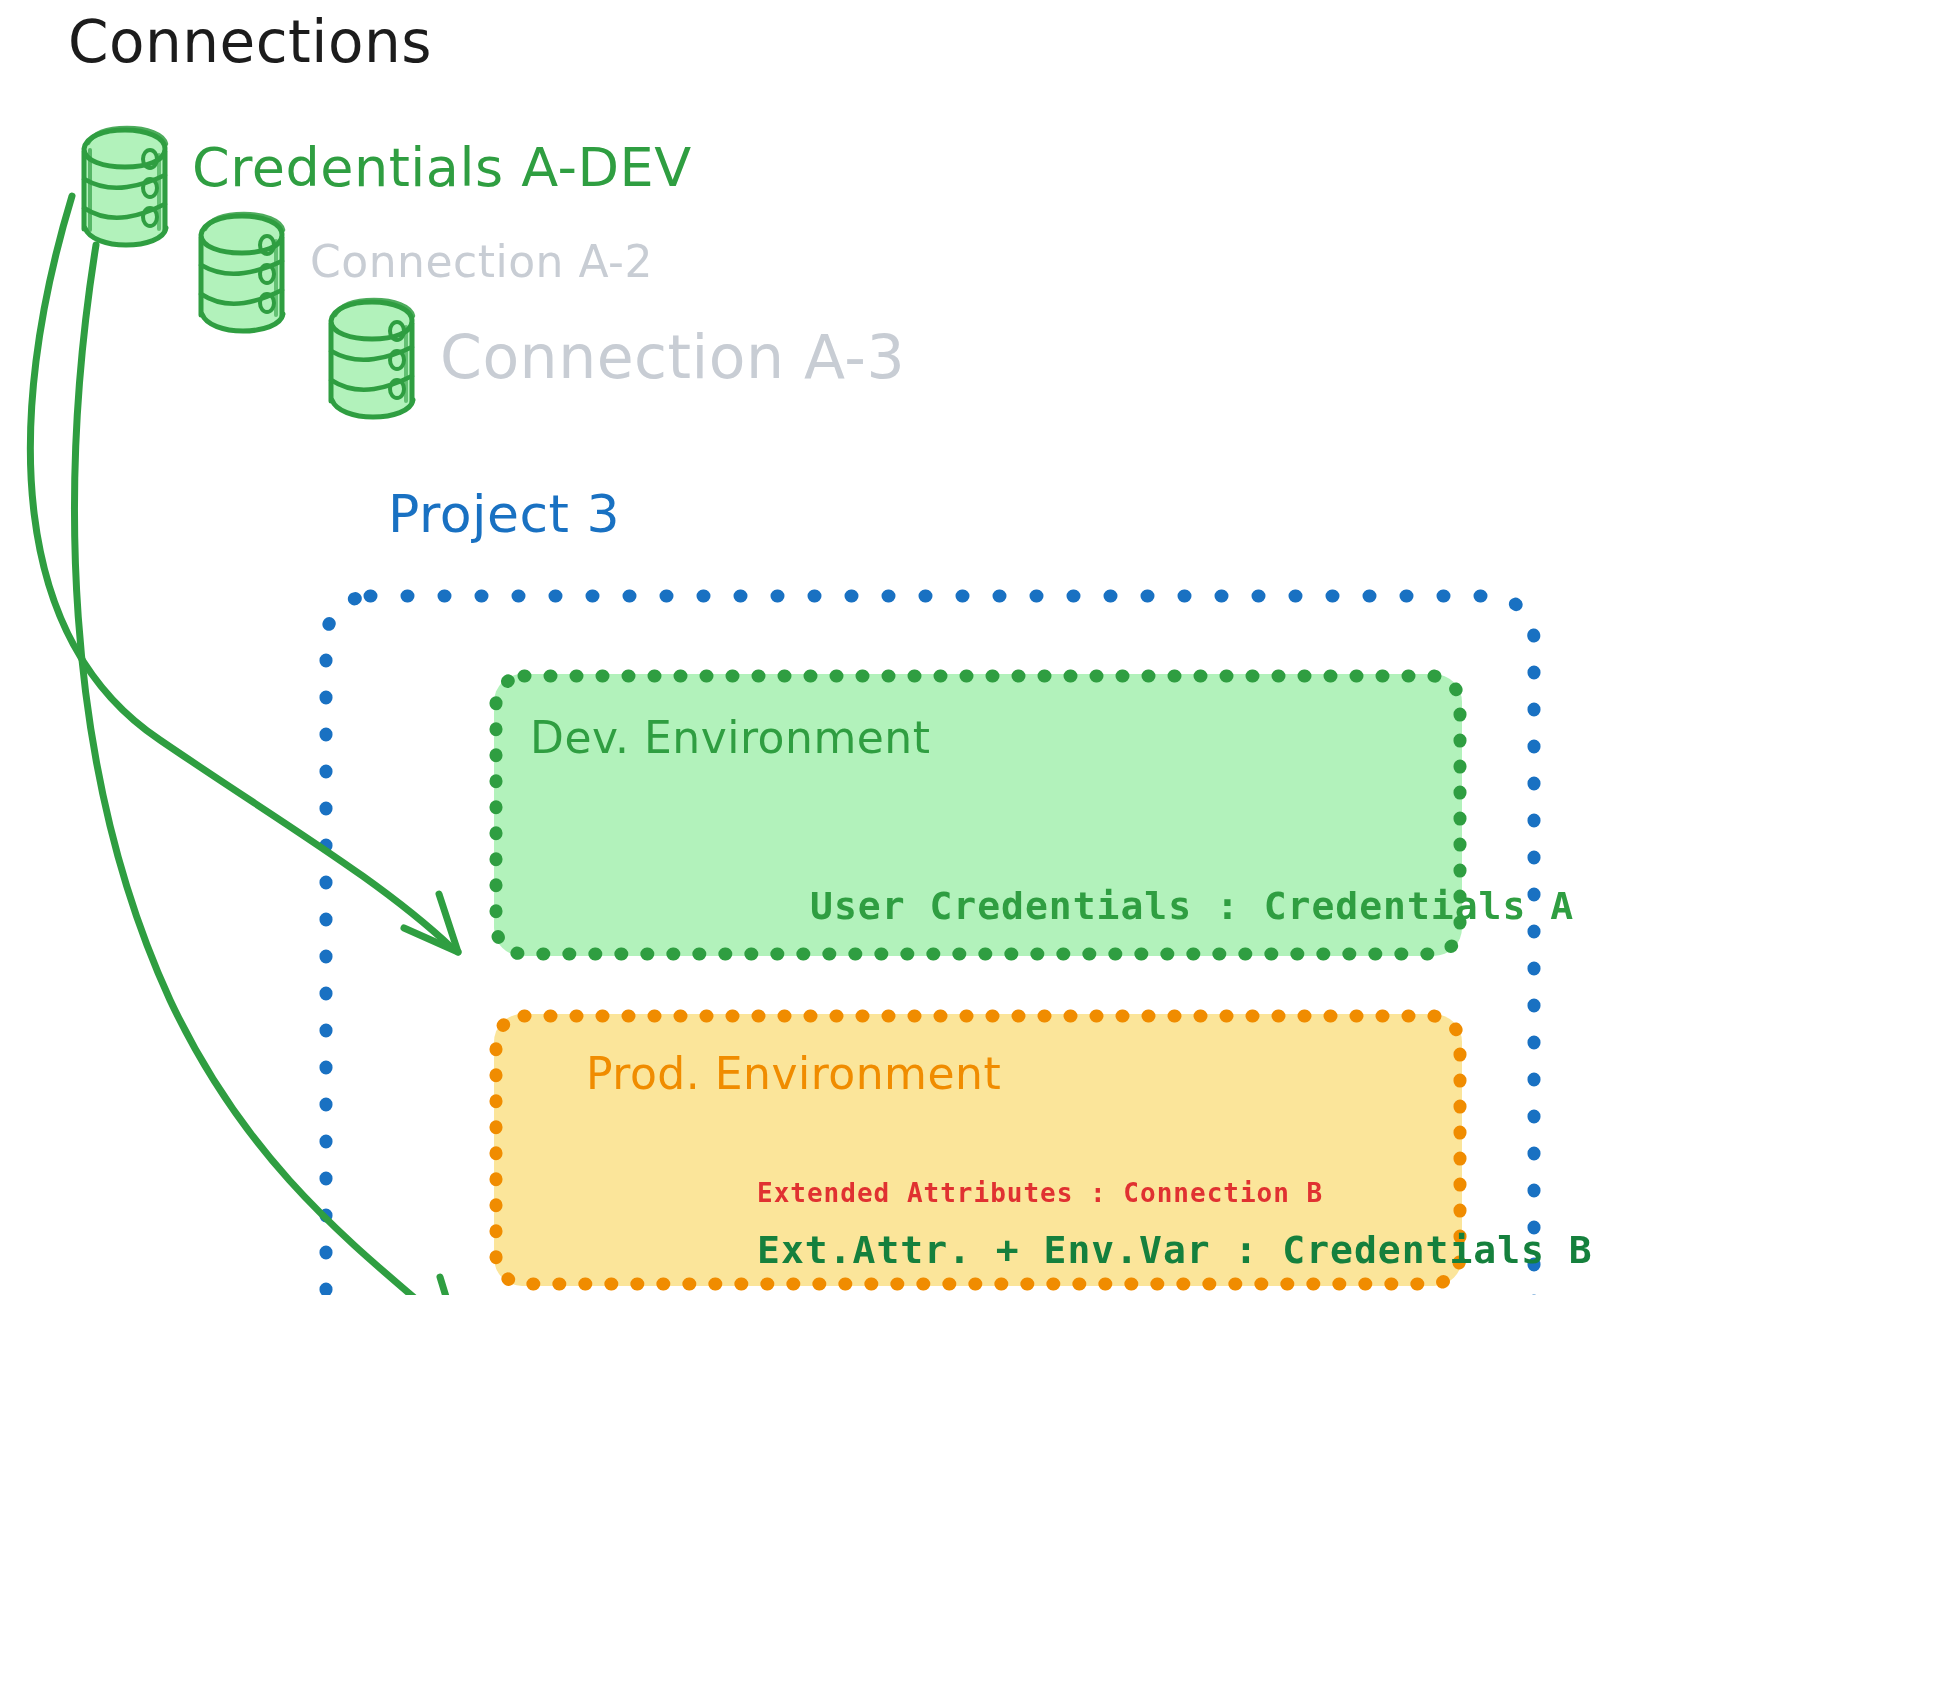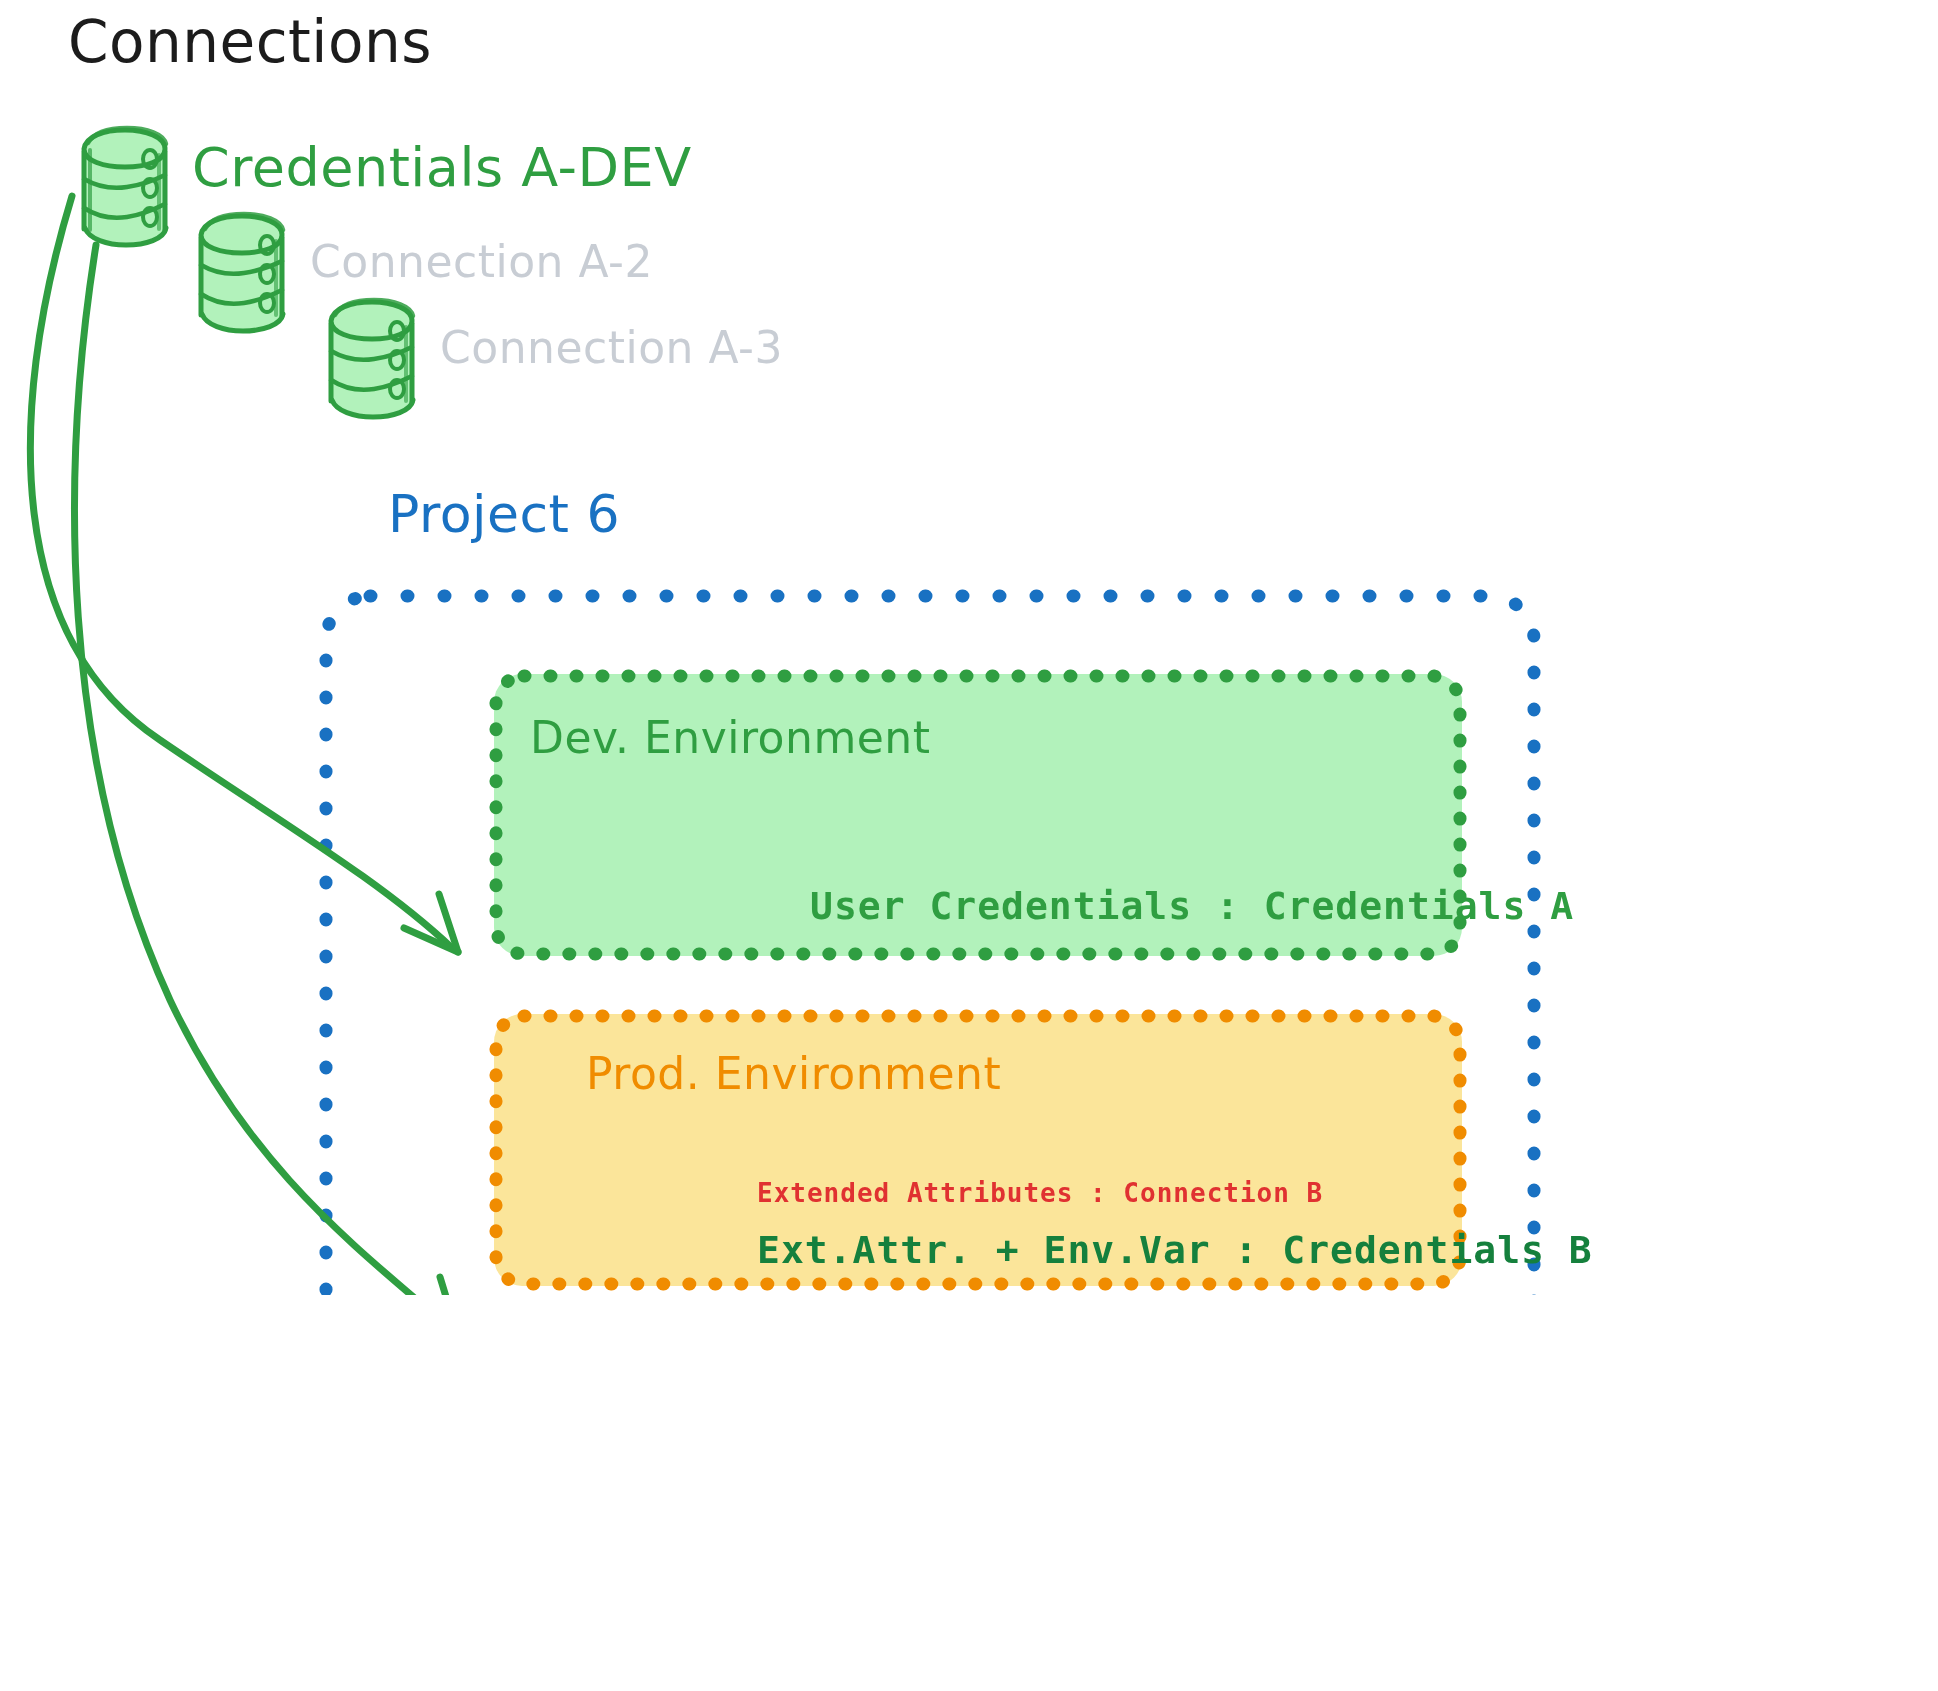--- a/index.html
+++ b/index.html
@@ -55,21 +55,21 @@
   }
   #label-conn-a-2 {
     left: 310px;
     top: 236px;
     font-size: 44px;
     color: #c8cdd4;
   }
   #label-conn-a-3 {
     left: 440px;
     top: 322px;
-    font-size: 44px;
+    font-size: 60px;
     color: #c8cdd4;
   }
   #label-project-1 {
     left: 388px;
     top: 484px;
     font-size: 52px;
     color: #1971c2;
   }
   #label-dev-env {
     left: 530px;
@@ -208,21 +208,21 @@
   </svg>
 
   <div class="abs hand" id="title-connections">Connections</div>
 
   <div class="abs hand" id="label-conn-a-dev">Credentials A-DEV</div>
 
   <div class="abs hand" id="label-conn-a-2">Connection A-2</div>
 
   <div class="abs hand" id="label-conn-a-3">Connection A-3</div>
 
-  <div class="abs hand" id="label-project-1">Project 6</div>
+  <div class="abs hand" id="label-project-1">Project 3</div>
 
   <div class="abs hand" id="label-dev-env">Dev. Environment</div>
 
   <div class="abs hand" id="label-prod-env">Prod. Environment</div>
 
   <div class="abs mono" id="dev-credentials">User Credentials : Credentials A</div>
 
   <div class="abs mono" id="prod-line-1">Extended Attributes : Connection B</div>
 
   <div class="abs mono" id="prod-line-2">Ext.Attr. + Env.Var : Credentials B</div>

